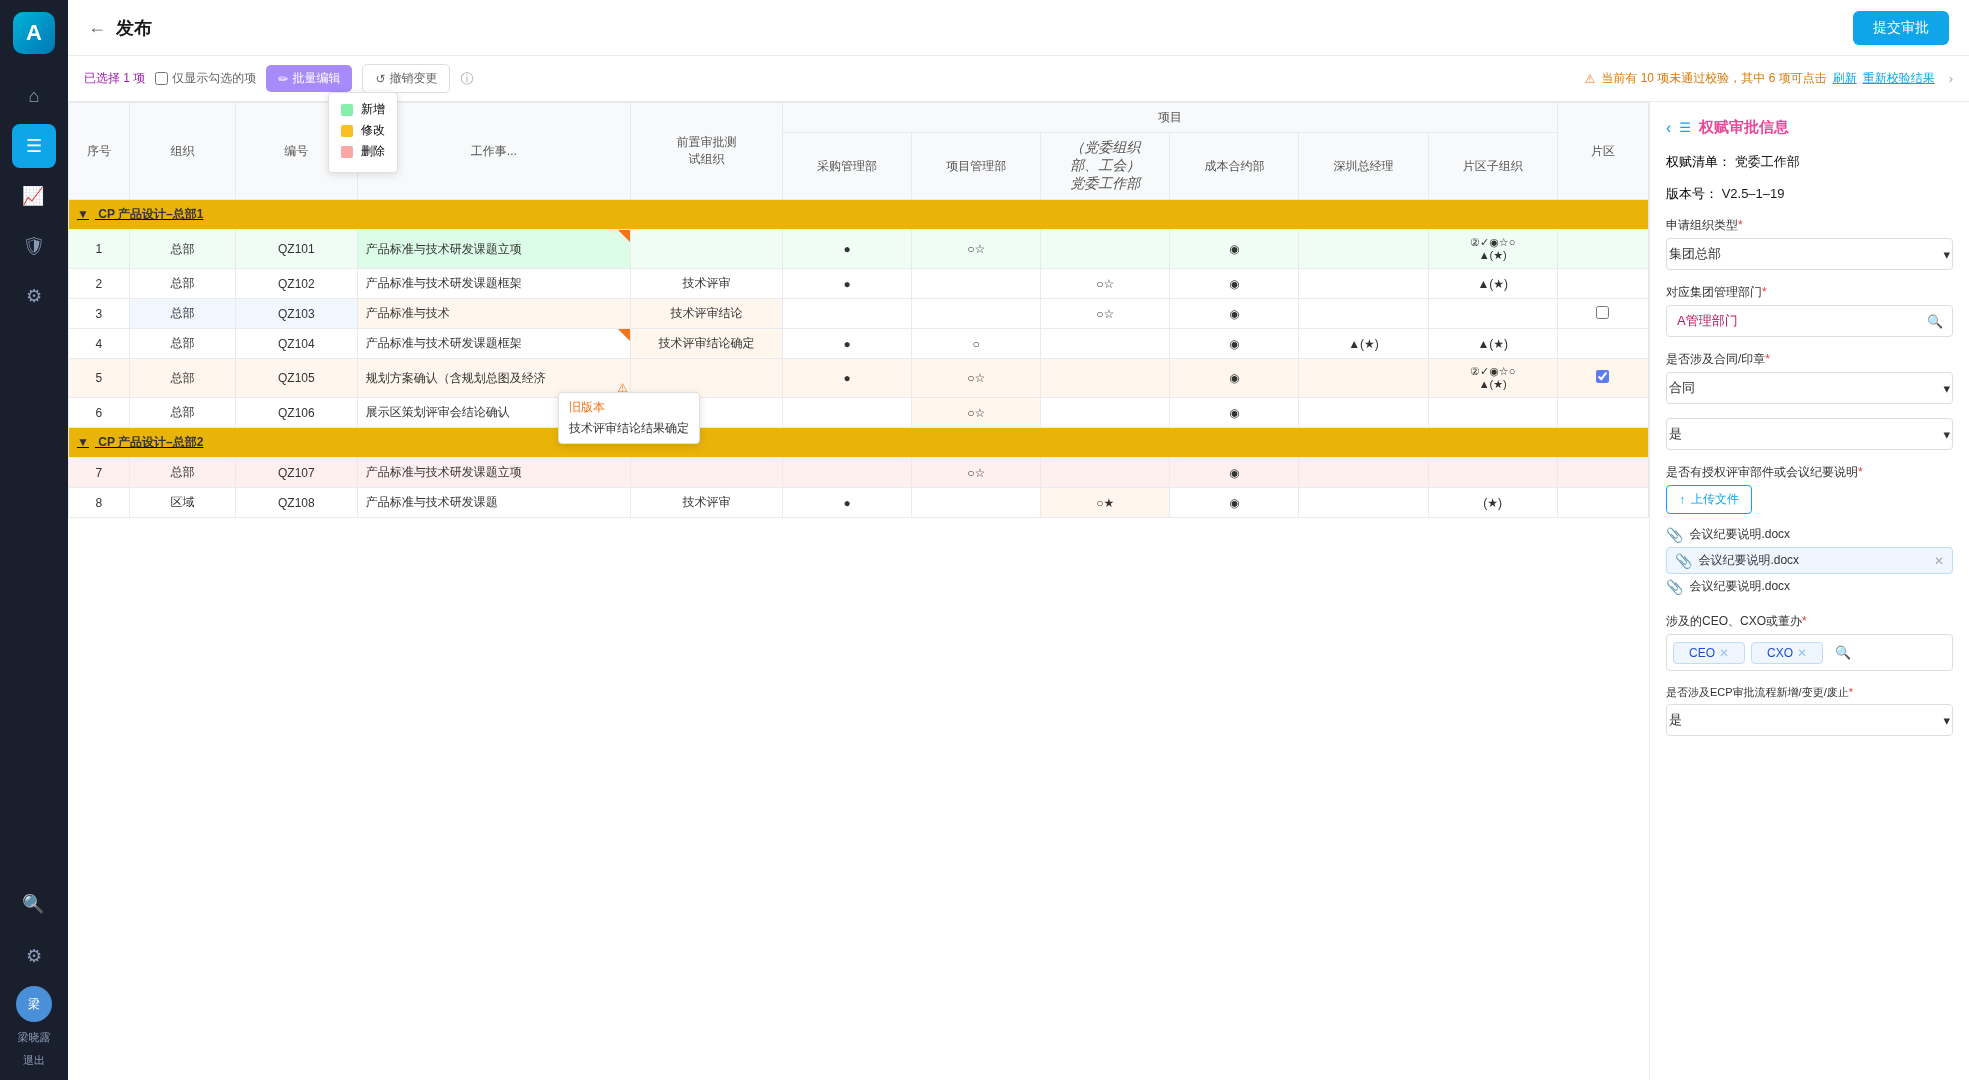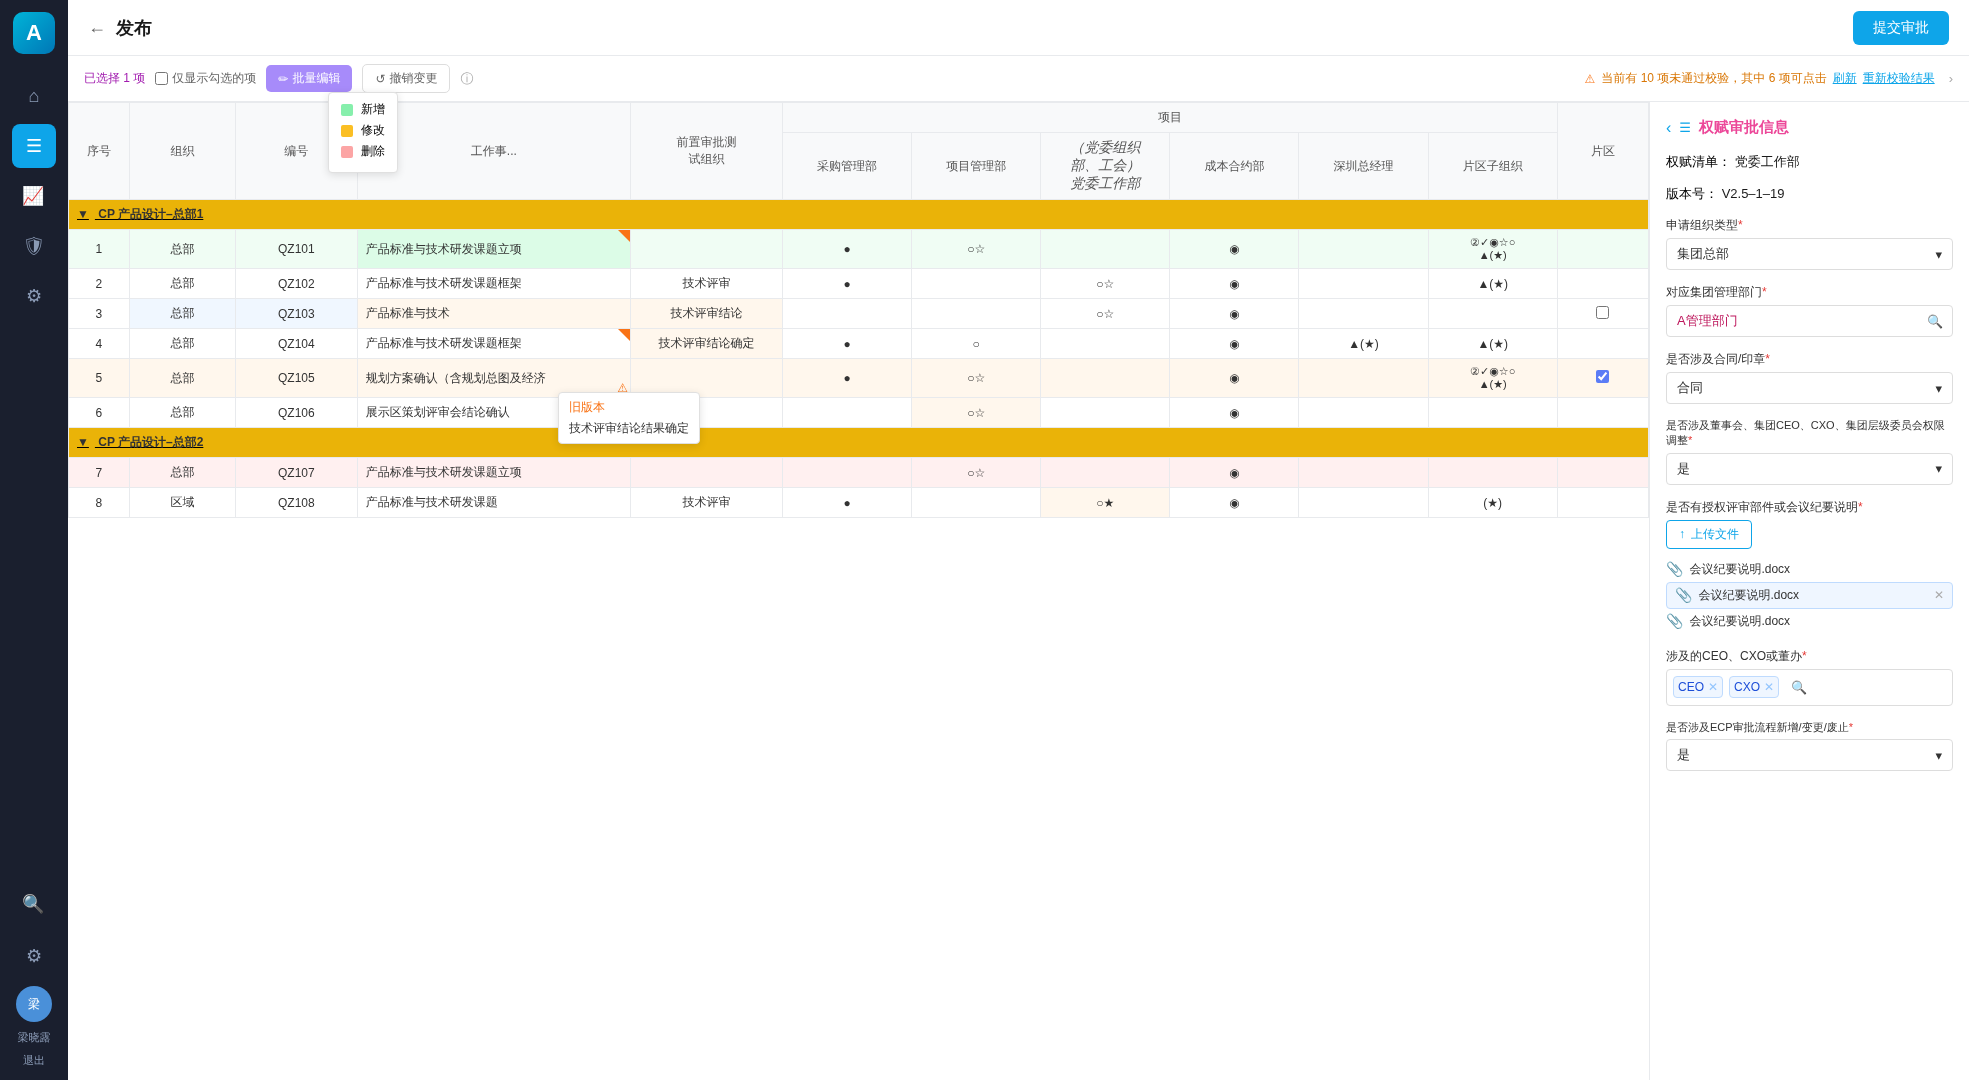--- a/index.html
+++ b/index.html
@@ -111,21 +111,21 @@
     .panel-label { font-size: 12px; color: #333; margin-bottom: 4px; }
     .panel-label .required { color: #e53935; }
     .panel-value { font-size: 13px; color: #1a1a1a; font-weight: 500; }
     .panel-input {
       width: 100%; border: 1px solid #ddd; border-radius: 4px;
       padding: 6px 10px; font-size: 13px; color: #999;
       outline: none;
     }
     .panel-select {
       width: 100%; border: 1px solid #ddd; border-radius: 4px;
-      padding: 6px 10px; font-size: 13px; color: #333;
+      padding: 6px 2px; font-size: 13px; color: #333;
       display: flex; align-items: center; justify-content: space-between;
       cursor: pointer;
     }
     .panel-search-row {
       display: flex; align-items: center;
       border: 1px solid #ddd; border-radius: 4px; overflow: hidden;
     }
     .panel-search-input {
       flex: 1; border: none; padding: 6px 10px; font-size: 13px; color: #be185d; outline: none;
     }
@@ -144,21 +144,21 @@
       background: #eff6ff; padding: 4px 8px; border-radius: 4px;
       border: 1px solid #bfdbfe;
     }
     .file-icon { color: #0ea5e9; font-size: 14px; }
     .file-close { color: #aaa; cursor: pointer; margin-left: auto; }
 
     .tag-row { display: flex; align-items: center; gap: 6px; flex-wrap: wrap; }
     .tag {
       display: flex; align-items: center; gap: 4px;
       background: #eff6ff; border: 1px solid #bfdbfe;
-      color: #1d4ed8; padding: 3px 4px; border-radius: 4px; font-size: 12px;
+      color: #1d4ed8; padding: 3px 15px; border-radius: 4px; font-size: 12px;
     }
     .tag-close { cursor: pointer; color: #93c5fd; }
 
     
     .data-table {
       border-collapse: collapse; width: 100%; font-size: 12px;
       table-layout: fixed;
     }
     .data-table th, .data-table td {
       border: 1px solid #e8eaed; padding: 6px 8px;
@@ -516,23 +516,20 @@
         <div class="panel-label">
           <span>是否涉及合同/印章</span><span class="required">*</span>
         </div>
         <div class="panel-select">
           <span>合同</span>
           <span>▾</span>
         </div>
       </div>
 
       <div class="panel-field">
-        <div class="panel-label" style="font-size:11px;line-height:1.4;">
-          <span>是否涉及董事会、集团CEO、CXO、集团层级委员会权限调整</span><span class="required">*</span>
-        </div>
         <div class="panel-select">
           <span>是</span>
           <span>▾</span>
         </div>
       </div>
 
       <div class="panel-field">
         <div class="panel-label">
           <span>是否有授权评审部件或会议纪要说明</span><span class="required">*</span>
         </div>

